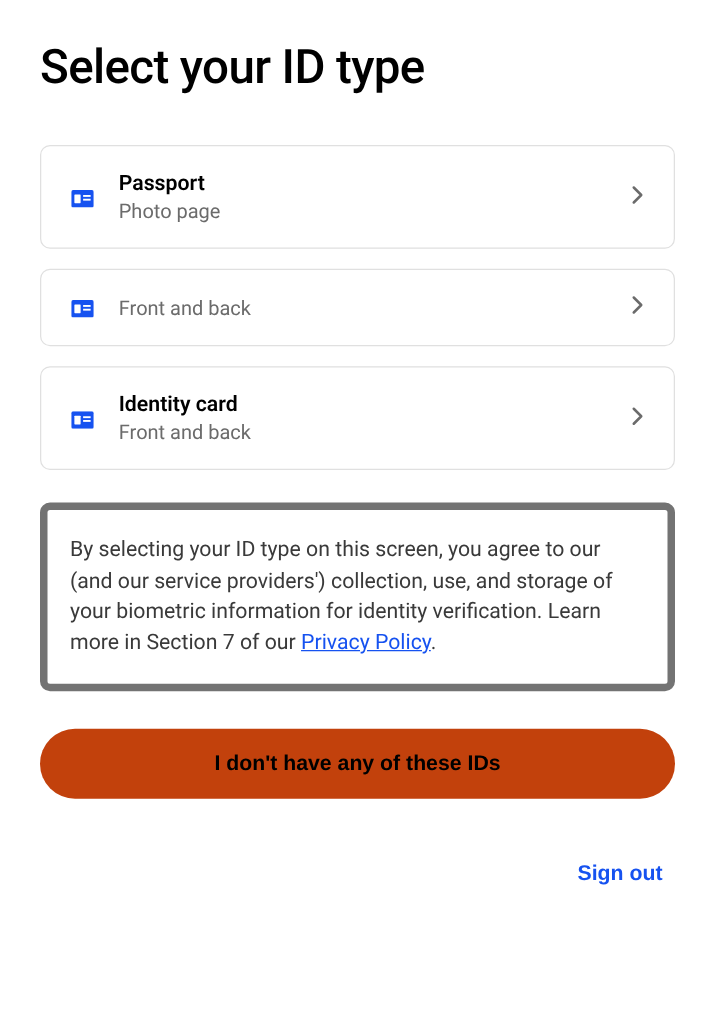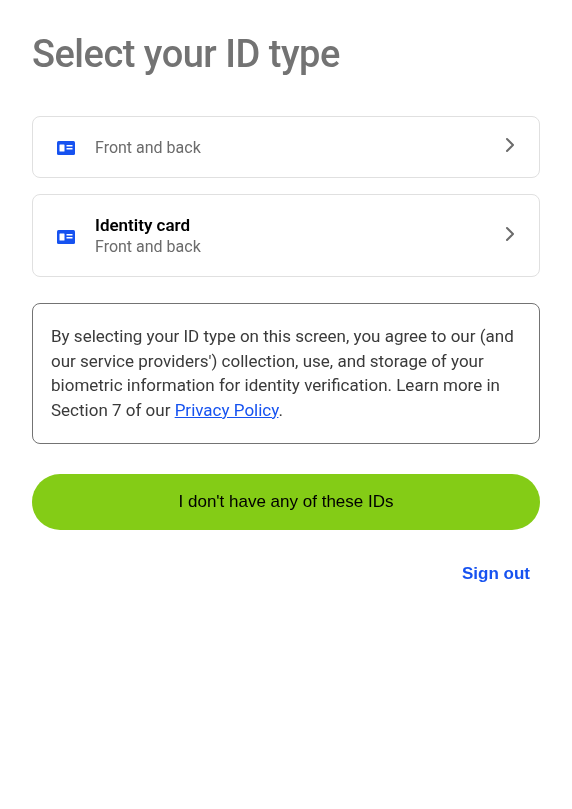--- a/index.html
+++ b/index.html
@@ -13,21 +13,21 @@
       width: 572px;
       height: 809px;
       padding: 0;
     }
     .container {
       padding: 32px;
     }
     .page-title {
       font-size: 38px;
       font-weight: 500;
-      color: #737373;
+      color: #000000;
       letter-spacing: -0.5px;
       margin-bottom: 40px;
     }
     .option-card {
       display: flex;
       align-items: center;
       border: 1px solid #e0e0e0;
       border-radius: 8px;
       padding: 20px 24px;
       margin-bottom: 16px;
@@ -51,68 +51,87 @@
     }
     .card-subtitle {
       font-size: 16px;
       color: #6b6b6b;
     }
     .chevron {
       flex-shrink: 0;
       color: #6b6b6b;
     }
     .disclosure-box {
-      border: 1px solid #737373;
+      border: 6px solid #737373;
       border-radius: 8px;
       padding: 20px 18px;
       margin-top: 26px;
       margin-bottom: 30px;
     }
     .disclosure-text {
       font-size: 17px;
       line-height: 1.45;
       color: #3a3a3a;
     }
     .disclosure-link {
       color: #1652f0;
       text-decoration: underline;
       cursor: pointer;
     }
     .secondary-button {
       display: block;
       width: 100%;
-      background: #84cc16;
+      background: #c2410c;
       border: none;
       border-radius: 50px;
       padding: 18px 20px;
       font-size: 17px;
-      font-weight: 400;
+      font-weight: 700;
       color: #000000;
       cursor: pointer;
-      margin-bottom: 24px;
+      margin-bottom: 40px;
     }
     .link-button {
       display: block;
       width: 100%;
       background: transparent;
       border: none;
       font-size: 17px;
       font-weight: 600;
       color: #1652f0;
       cursor: pointer;
       text-align: right;
       padding: 10px;
     }
   </style>
 </head>
 <body>
 
 <div class="container">
   <h1 class="page-title">Select your ID type</h1>
 
+  <div class="option-card">
+    <span class="card-icon">
+      <svg viewBox="0 0 18 14" width="18" height="14">
+        <rect x="0" y="0" width="18" height="14" rx="1.5" fill="#1652f0"></rect>
+        <rect x="2.5" y="3.5" width="5" height="7" rx="0.5" fill="#ffffff"></rect>
+        <rect x="9.5" y="4" width="6" height="1.5" fill="#ffffff"></rect>
+        <rect x="9.5" y="7" width="6" height="1.5" fill="#ffffff"></rect>
+      </svg>
+    </span>
+    <div class="card-text">
+      <div class="card-title">Passport</div>
+      <div class="card-subtitle">Photo page</div>
+    </div>
+    <span class="chevron">
+      <svg width="10" height="16" viewBox="0 0 10 16">
+        <path d="M2 2 L8 8 L2 14" stroke="#6b6b6b" stroke-width="2" fill="none" stroke-linecap="round" stroke-linejoin="round"></path>
+      </svg>
+    </span>
+  </div>
 
   <div class="option-card">
     <span class="card-icon">
       <svg viewBox="0 0 18 14" width="18" height="14">
         <rect x="0" y="0" width="18" height="14" rx="1.5" fill="#1652f0"></rect>
         <rect x="2.5" y="3.5" width="5" height="7" rx="0.5" fill="#ffffff"></rect>
         <rect x="9.5" y="4" width="6" height="1.5" fill="#ffffff"></rect>
         <rect x="9.5" y="7" width="6" height="1.5" fill="#ffffff"></rect>
       </svg>
     </span>

